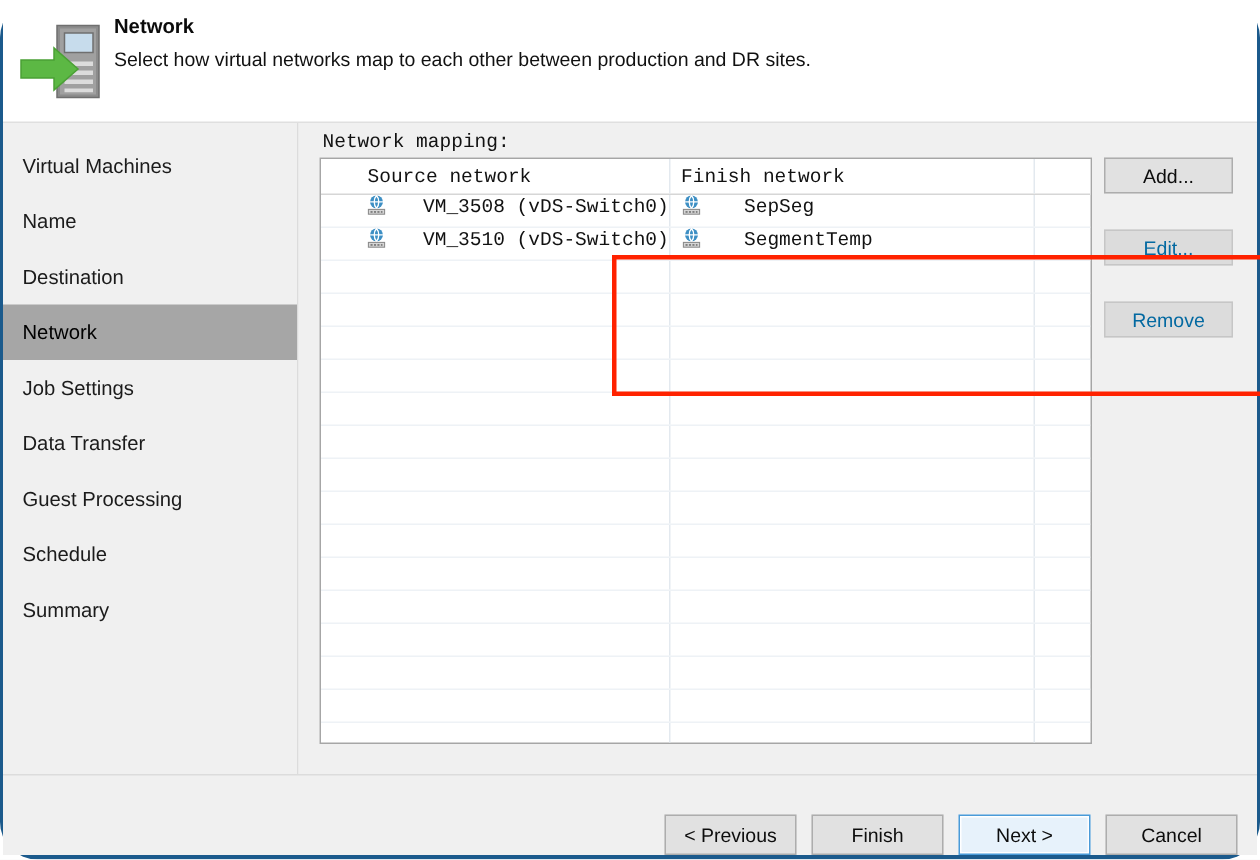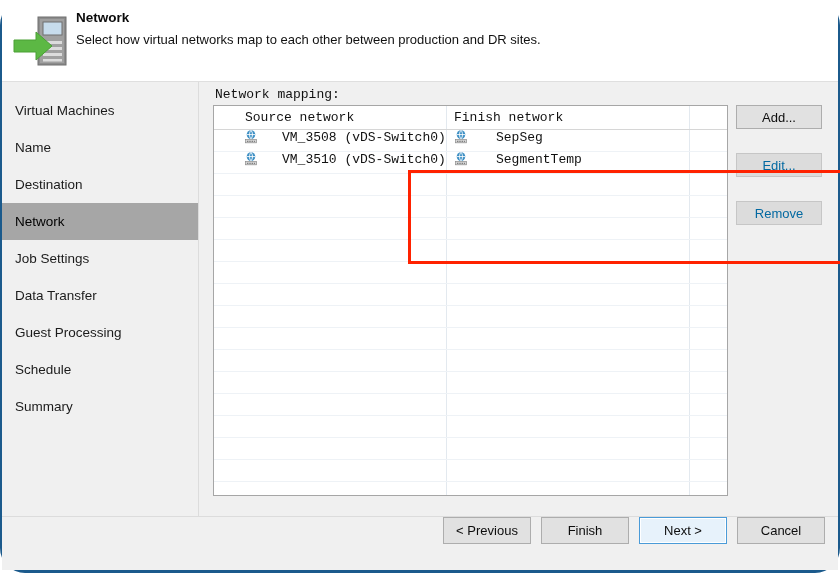--- a/index.html
+++ b/index.html
@@ -212,21 +212,21 @@
     z-index: 50;
   }
 
   
   #footer {
     flex: 0 0 54px;
     height: 54px;
     background: #f0f0f0;
     border-top: 1px solid #dcdcdc;
     display: flex;
-    align-items: flex-start;
+    align-items: flex-end;
     justify-content: flex-end;
     padding-right: 13px;
     box-sizing: border-box;
   }
   .nav-btn {
     width: 88px;
     height: 27px;
     margin-left: 10px;
     font-family: "Liberation Sans", sans-serif;
     font-size: 13px;

